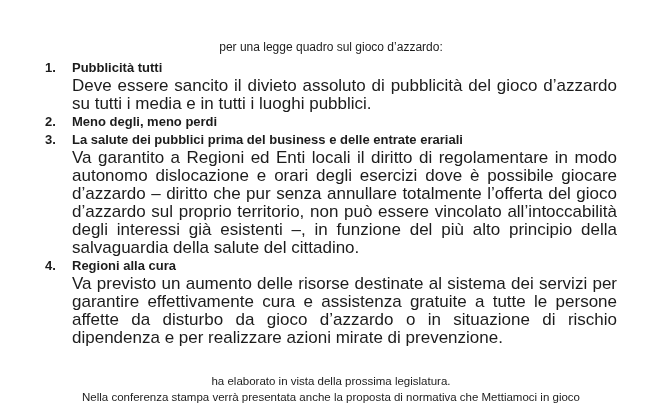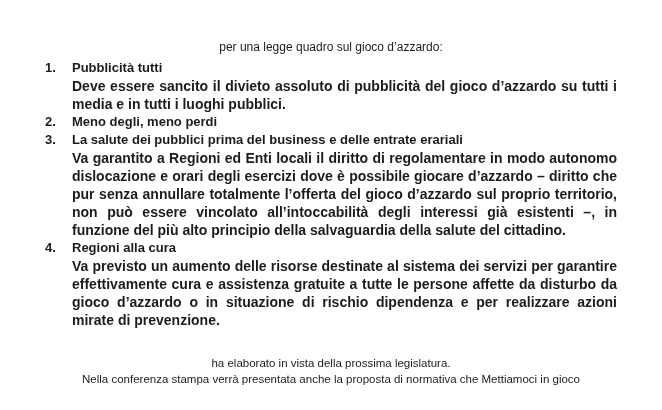--- a/index.html
+++ b/index.html
@@ -47,24 +47,23 @@
   .item-content {
     flex: 1;
     min-width: 0;
   }
   .item-title {
     font-weight: bold;
     font-size: 13px;
     line-height: 18px;
   }
   .item-body {
-    font-size: 14px;
+    font-size: 17px;
     line-height: 18px;
     text-align: justify;
-    font-weight: bold;
   }
   .conference-note {
     margin-top: 26px;
     text-align: center;
     font-size: 11.5px;
     line-height: 16px;
   }
   .closing-line {
     margin-top: 20px;
     text-align: center;

